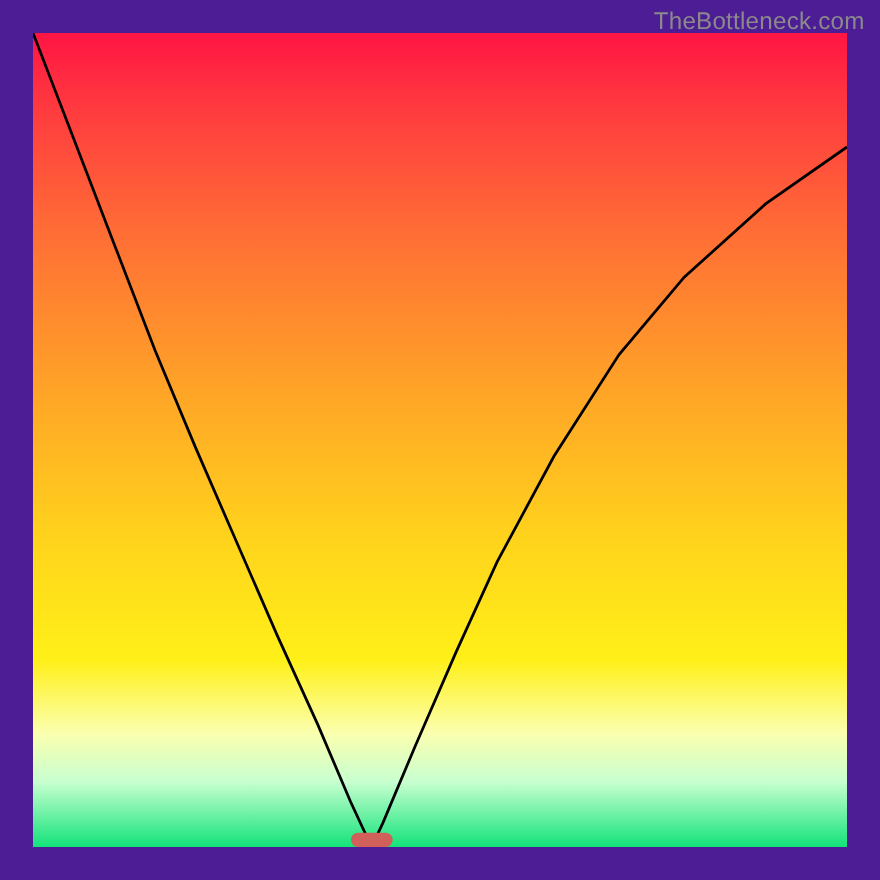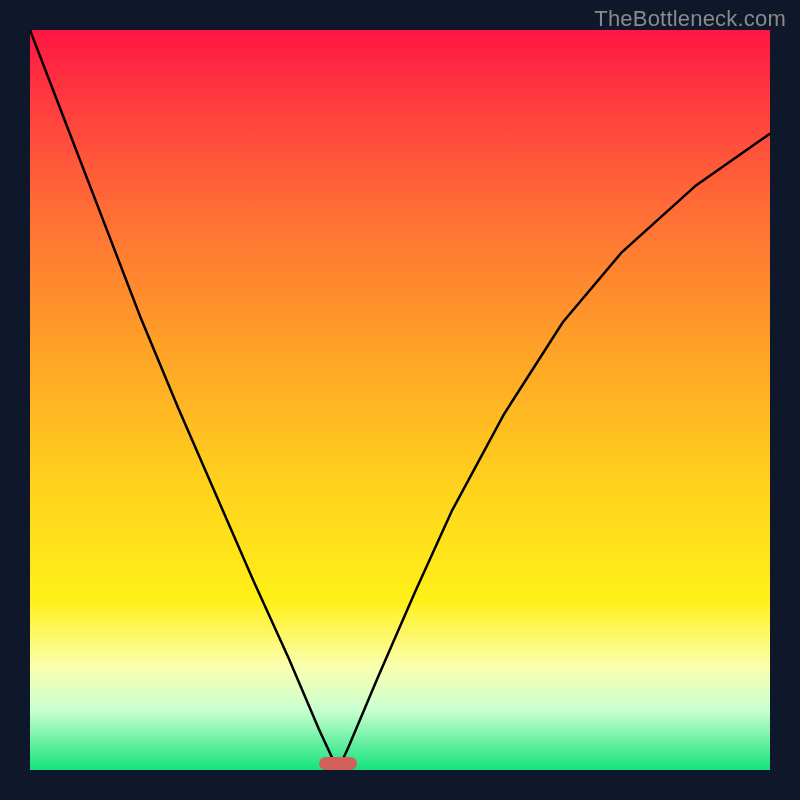--- a/index.html
+++ b/index.html
@@ -7,21 +7,21 @@
     padding: 0;
     width: 800px;
     height: 800px;
     overflow: hidden;
     background: #000;
     font-family: Arial, Helvetica, sans-serif;
   }
   .frame {
     position: absolute;
     inset: 0;
-    background: #0f172a;
+    background: #4c1d95;
   }
   .plot-area {
     position: absolute;
     left: 30px;
     top: 30px;
     width: 740px;
     height: 740px;
     overflow: hidden;
   }
   .gradient-bg {

